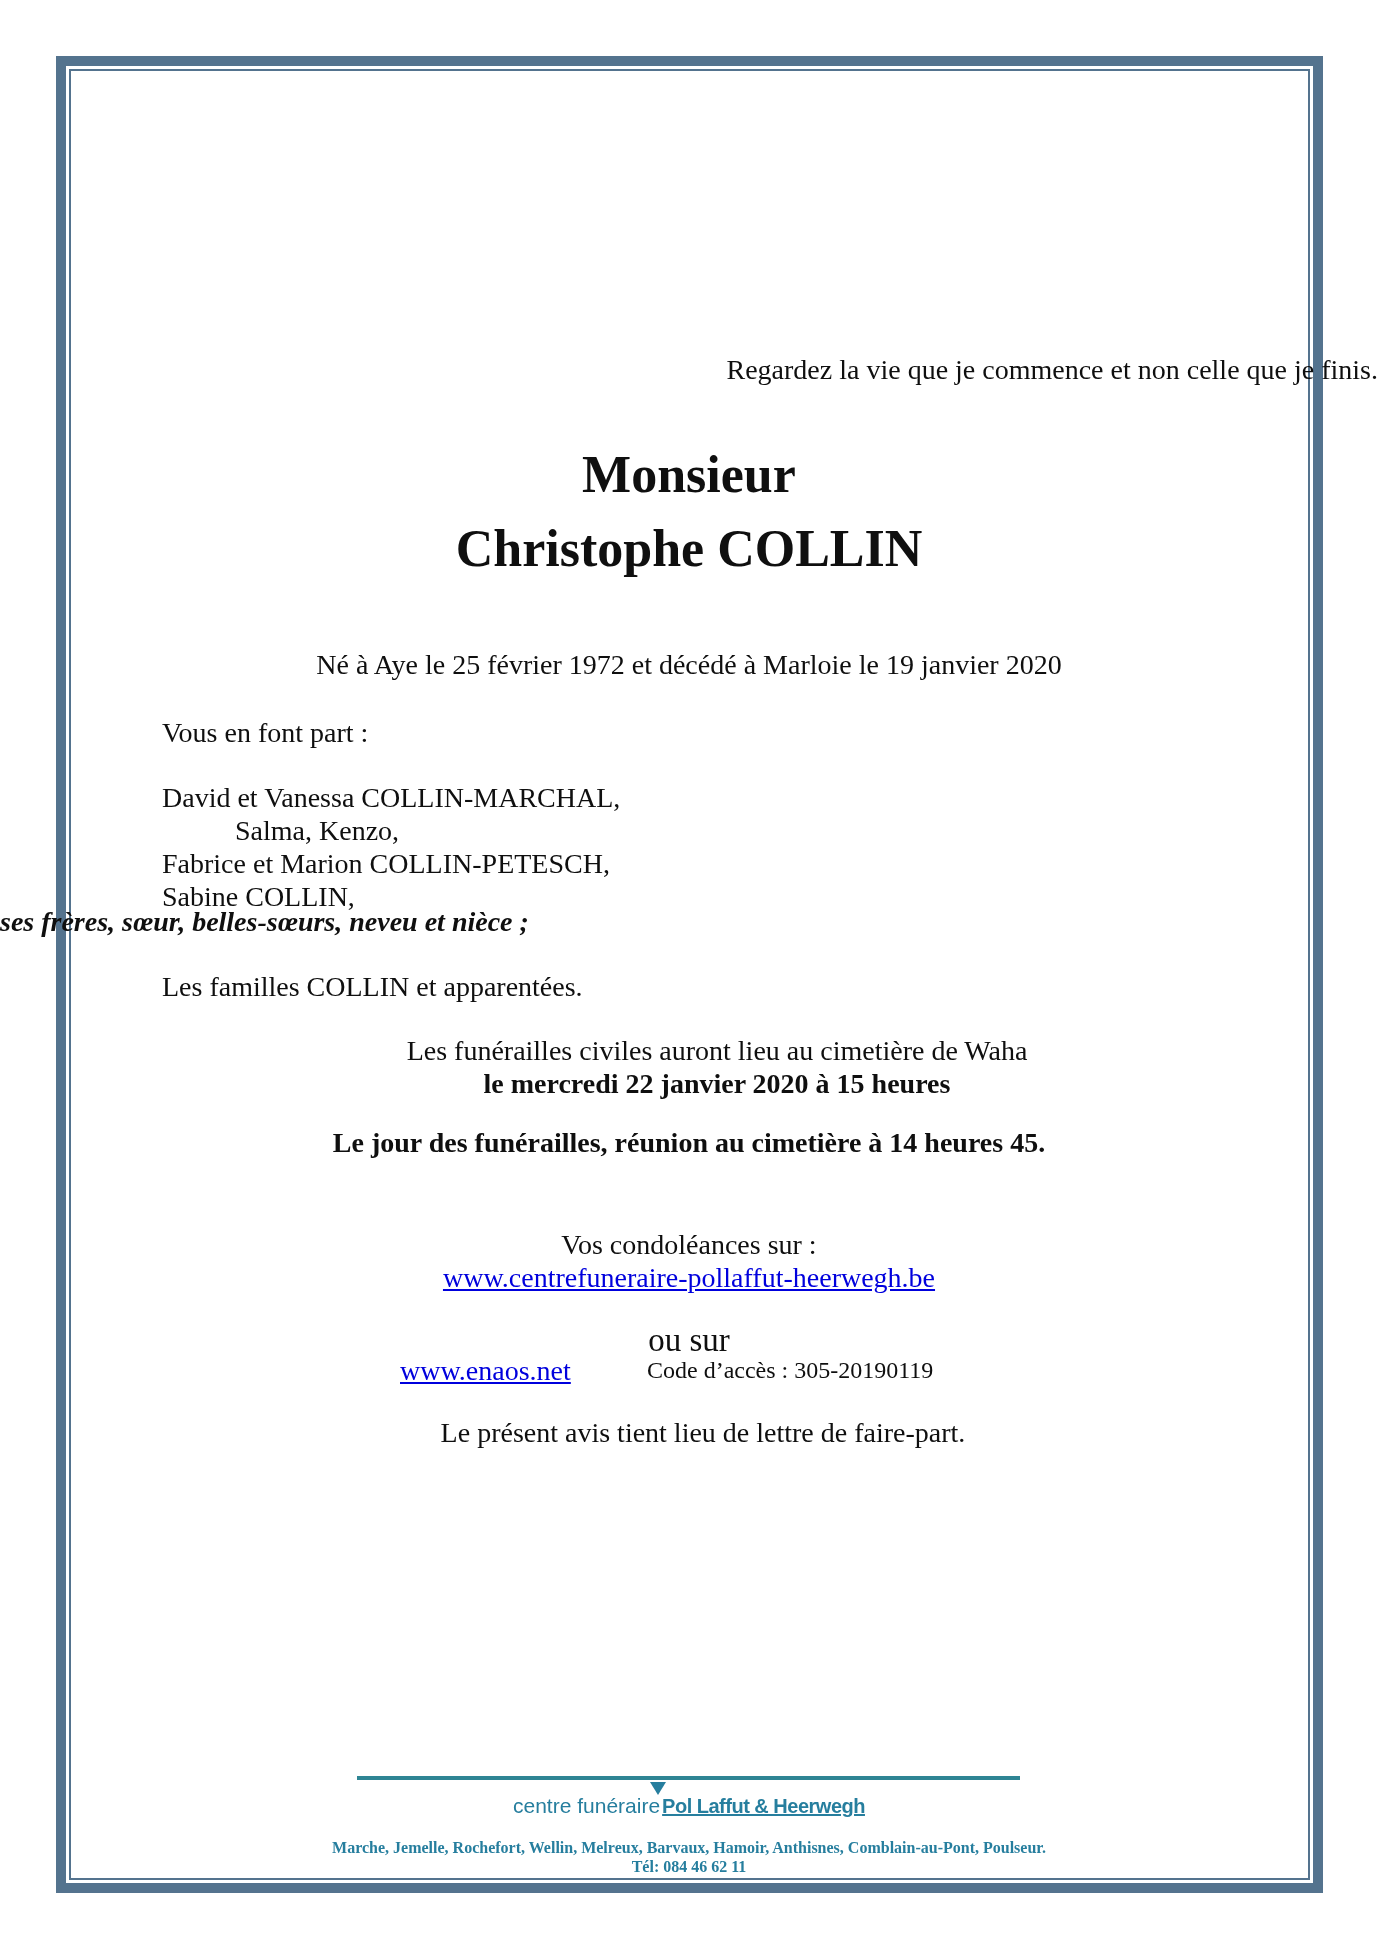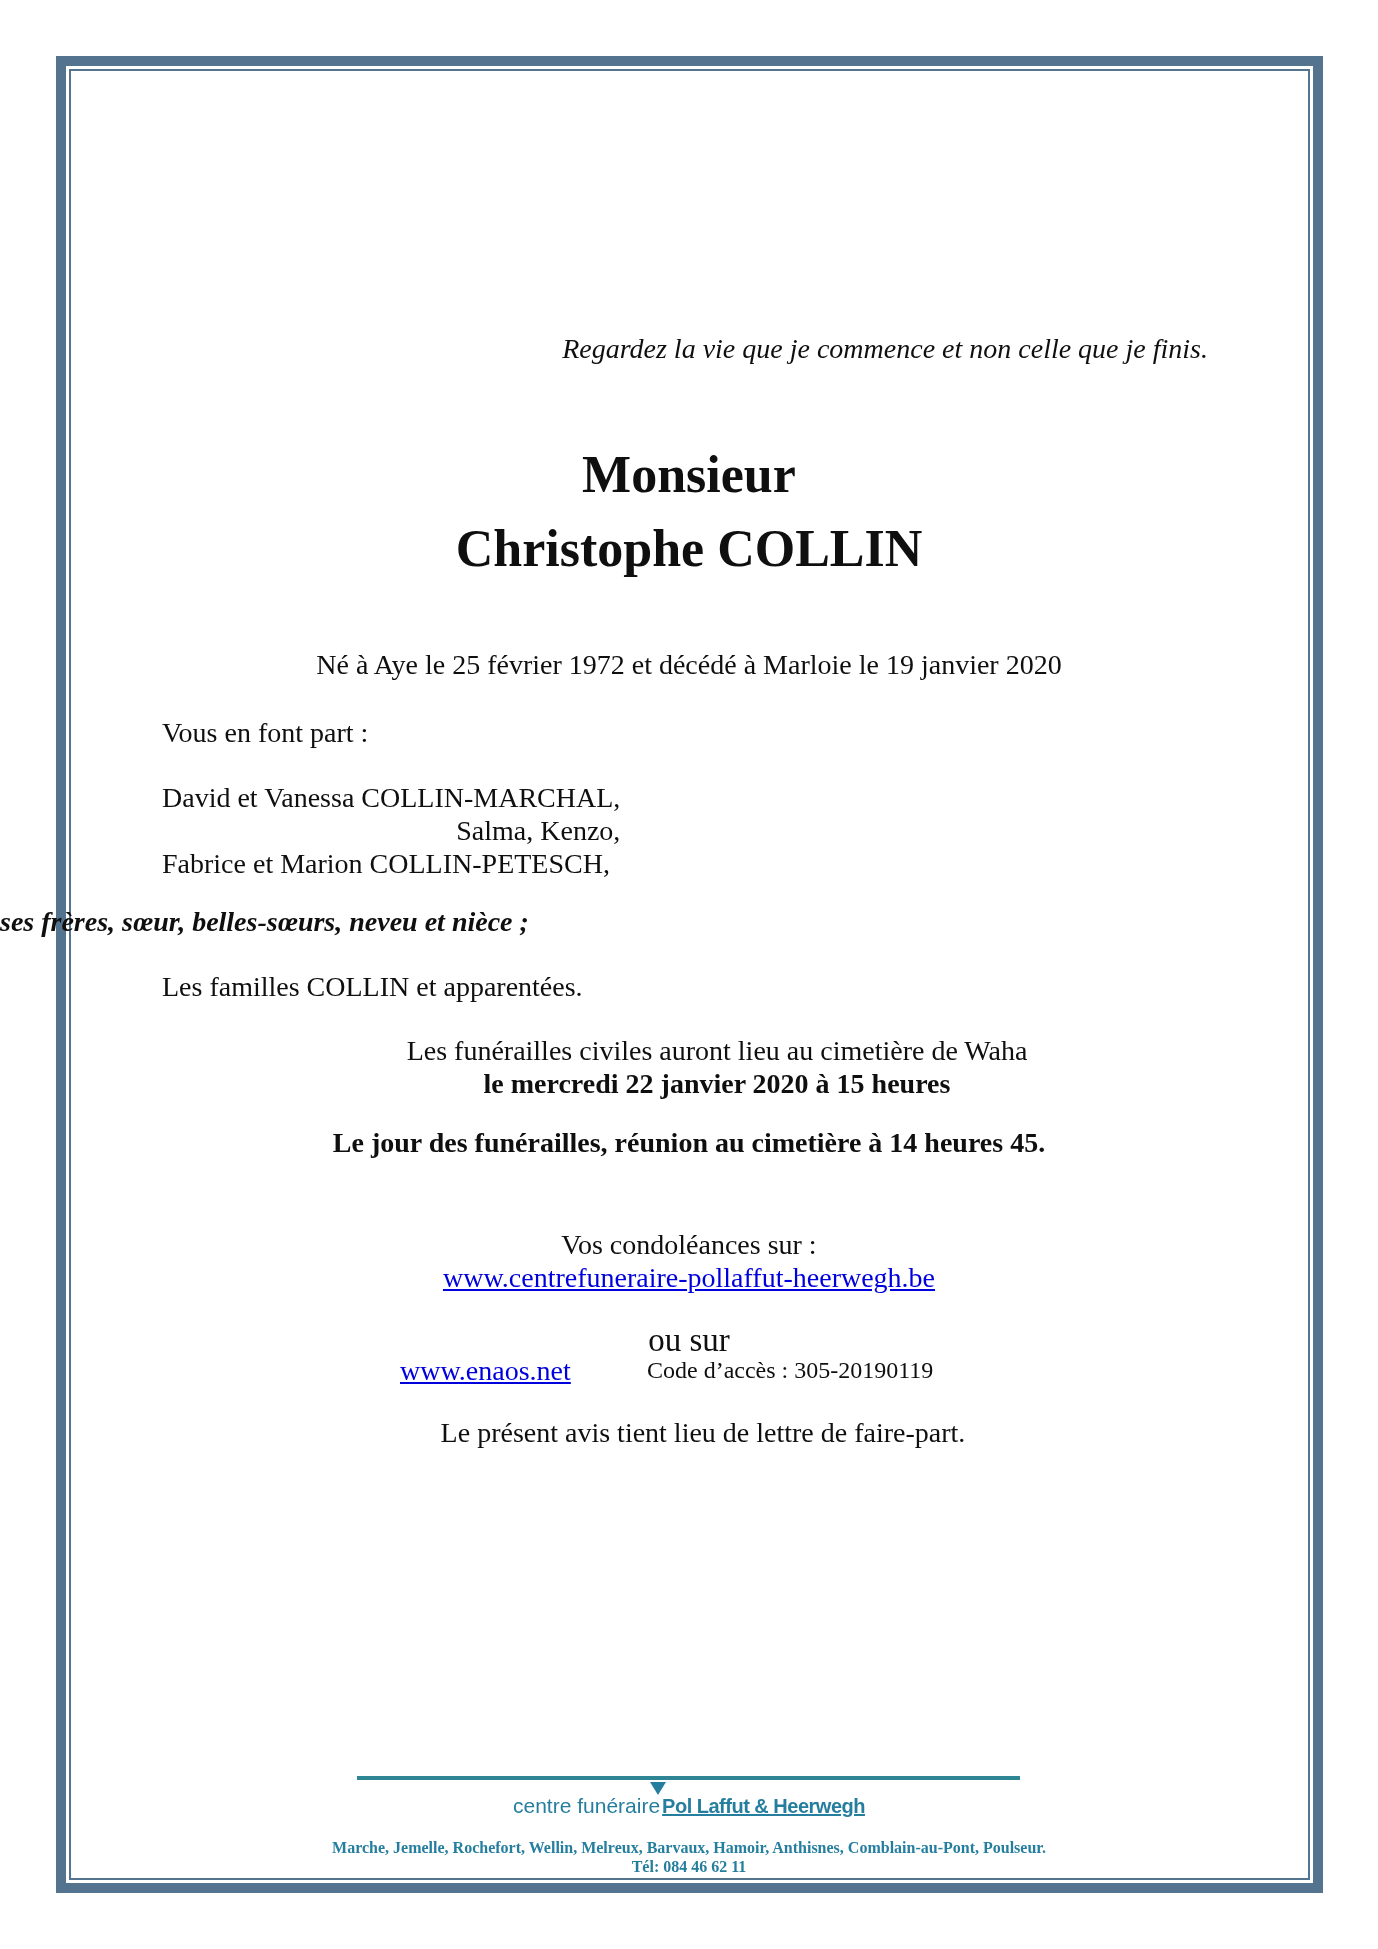--- a/index.html
+++ b/index.html
@@ -18,31 +18,31 @@
     border:10px solid var(--frame,#54738e);
     pointer-events:none;
   }
   .frame-inner{
     position:absolute;left:69px;top:69px;right:68px;bottom:69px;
     border:2px solid var(--frame,#54738e);
     pointer-events:none;
   }
   .block{position:absolute;left:0;width:100%;}
   .quote{
-    top:332px;text-align:right;padding-right:170px;box-sizing:border-box;
-    font-style:italic;font-size:28px;line-height:34px;
+    top:353px;text-align:right;box-sizing:border-box;
+    font-size:28px;line-height:34px;
   }
   .title{
     top:438px;text-align:center;font-weight:bold;
     font-size:52px;line-height:74px;
   }
   .birth-death{top:648px;text-align:center;font-size:28px;line-height:33px;}
   .intro{top:716px;left:162px;width:auto;font-size:28px;line-height:33px;}
   .family{top:781px;left:162px;width:auto;font-size:28px;line-height:33px;}
-  .family .indent{padding-left:73px;text-align:right;}
+  .family .indent{padding-left:73px;}
   .relations{
     top:905px;text-align:left;padding-right:170px;box-sizing:border-box;
     font-weight:bold;font-style:italic;font-size:28px;line-height:34px;
   }
   .families-line{top:970px;left:162px;width:auto;font-size:28px;line-height:33px;}
   .funeral{top:1034px;text-align:center;font-size:28px;line-height:33px;padding-left:28px;}
   .funeral .bold{font-weight:bold;}
   .meeting{top:1126px;text-align:center;font-weight:bold;font-size:28px;line-height:33px;}
   .condolences-label{top:1228px;text-align:center;font-size:28px;line-height:33px;}
   .condolences-link{top:1261px;text-align:center;font-size:28px;line-height:33px;}
@@ -99,20 +99,21 @@
   </div>
 
   <div class="block birth-death">Né à Aye le 25 février 1972 et décédé à Marloie le 19 janvier 2020</div>
 
   <div class="block intro">Vous en font part :</div>
 
   <div class="block family">
     <div>David et Vanessa COLLIN-MARCHAL,</div>
     <div class="indent">Salma, Kenzo,</div>
     <div>Fabrice et Marion COLLIN-PETESCH,</div>
+    <div>Sabine COLLIN,</div>
   </div>
 
   <div class="block relations">ses frères, sœur, belles-sœurs, neveu et nièce ;</div>
 
   <div class="block families-line">Les familles COLLIN et apparentées.</div>
 
   <div class="block funeral">
     <div>Les funérailles civiles auront lieu au cimetière de Waha</div>
     <div class="bold">le mercredi 22 janvier 2020 à 15 heures</div>
   </div>

